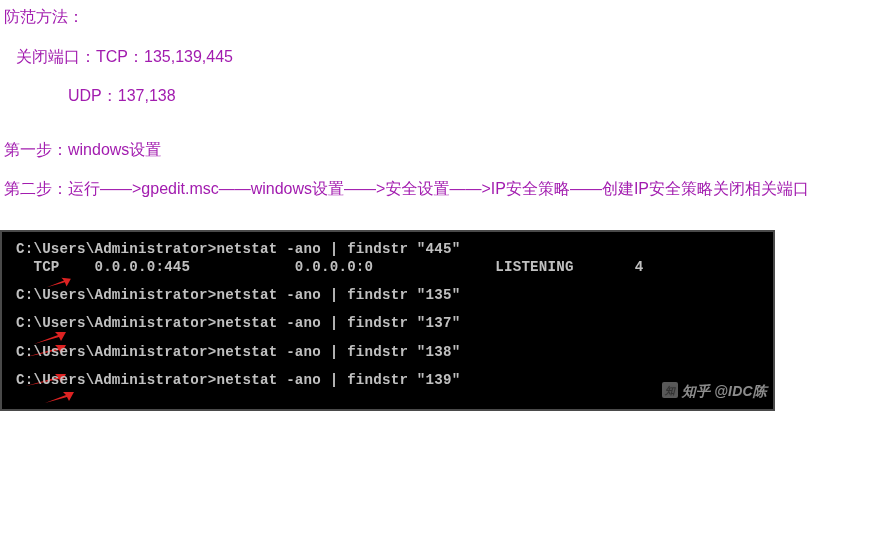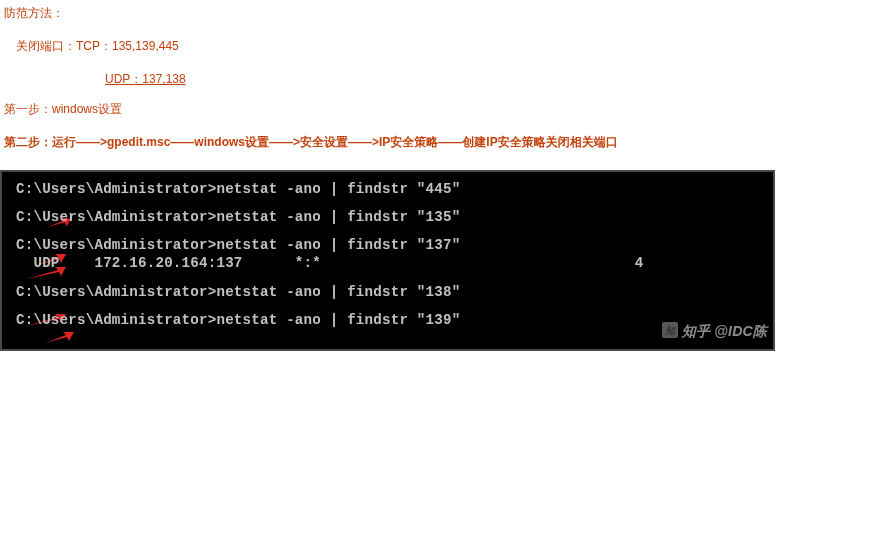--- a/index.html
+++ b/index.html
@@ -10,30 +10,30 @@
     body {
       font-family: -apple-system, BlinkMacSystemFont, "Segoe UI", "Microsoft YaHei", sans-serif;
       background: #fff;
       width: 880px;
       height: 554px;
       padding: 4px 0 0 0;
       position: relative;
       overflow: hidden;
     }
     .article-text {
-      font-size: 12px;
-      color: #c2410c;
+      font-size: 16px;
+      color: #a21caf;
       line-height: 1.6;
       padding-left: 4px;
     }
     .para-1 { margin-bottom: 14px; }
     .para-2 { margin-bottom: 14px; padding-left: 16px; }
-    .para-3 { margin-bottom: 10px; padding-left: 105px; text-decoration: underline; }
+    .para-3 { margin-bottom: 28px; padding-left: 68px; }
     .para-4 { margin-bottom: 14px; }
-    .para-5 { margin-bottom: 18px; font-weight: bold; }
+    .para-5 { margin-bottom: 28px; }
 
     .terminal-wrapper {
       margin-top: 4px;
       border: 2px solid #4a4a4a;
       background: #000;
       width: 775px;
       padding: 8px 0 10px 0;
       font-family: "Courier New", Consolas, monospace;
       color: #c0c0c0;
       font-weight: bold;
@@ -88,39 +88,39 @@
 <p class="article-text para-1">防范方法：</p>
 <p class="article-text para-2">关闭端口：TCP：135,139,445</p>
 <p class="article-text para-3">UDP：137,138</p>
 <p class="article-text para-4">第一步：windows设置</p>
 <p class="article-text para-5">第二步：运行——&gt;gpedit.msc——windows设置——&gt;安全设置——&gt;IP安全策略——创建IP安全策略关闭相关端口</p>
 
 <div class="terminal-wrapper">
 
   <div class="cmd-block">
     <div class="term-row">C:\Users\Administrator&gt;netstat -ano | findstr "445"</div>
+    <div class="term-row">  TCP    0.0.0.0:445            0.0.0.0:0              LISTENING       4</div>
     <div class="arrow arrow-a">
       <svg viewBox="0 0 30 14">
           <path d="M2 12 L22 4 L19 1 L30 2 L25 11 L23 6 Z" fill="#d22"></path>
         </svg>
     </div>
   </div>
 
   <div class="cmd-block">
     <div class="term-row">C:\Users\Administrator&gt;netstat -ano | findstr "135"</div>
     <div class="arrow arrow-b">
       <svg viewBox="0 0 34 14">
           <path d="M2 13 L26 4 L23 1 L34 1 L29 10 L27 6 Z" fill="#d22"></path>
         </svg>
     </div>
   </div>
 
   <div class="cmd-block">
     <div class="term-row">C:\Users\Administrator&gt;netstat -ano | findstr "137"</div>
-    <div class="term-row">  UDP    172.16.20.164:137      *:*                                    4</div>
     <div class="arrow arrow-c">
       <svg viewBox="0 0 42 14">
           <path d="M2 13 L34 4 L31 1 L42 1 L37 10 L35 6 Z" fill="#d22"></path>
         </svg>
     </div>
   </div>
 
   <div class="cmd-block">
     <div class="term-row">C:\Users\Administrator&gt;netstat -ano | findstr "138"</div>
     <div class="arrow arrow-d">

